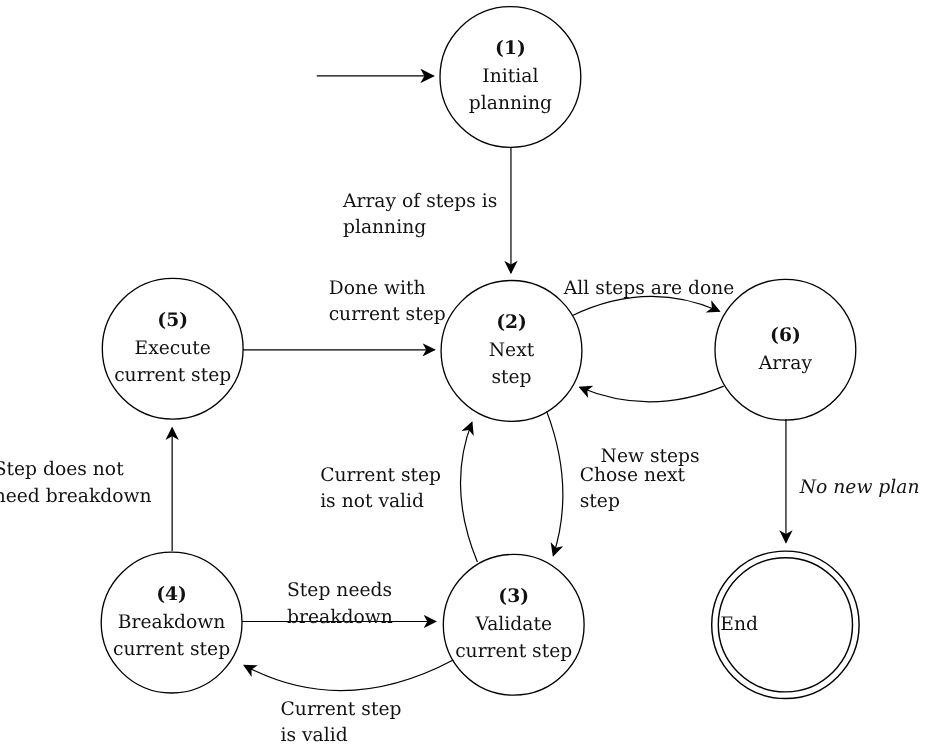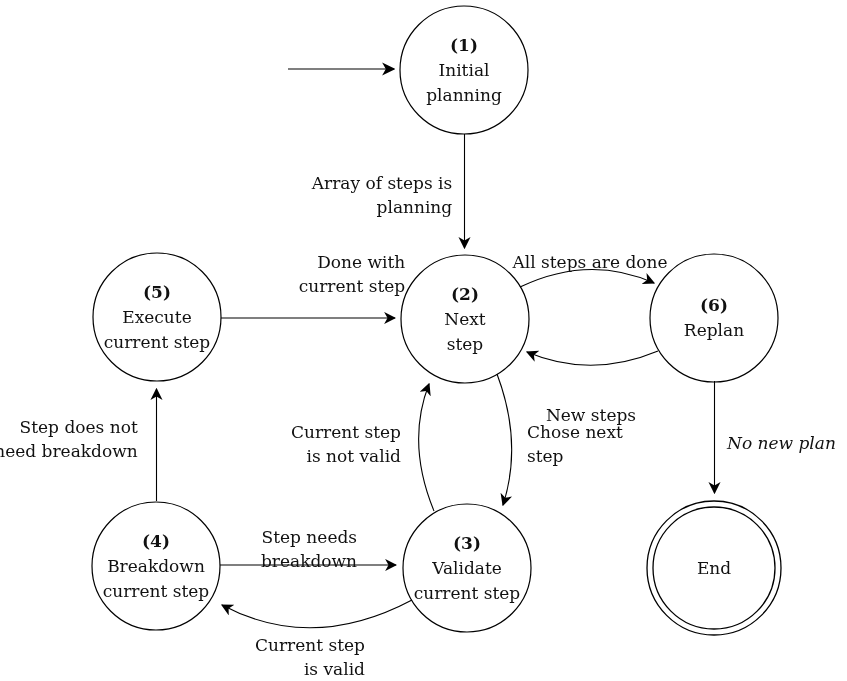--- a/index.html
+++ b/index.html
@@ -9,31 +9,31 @@
     overflow:hidden;
   }
   .stage svg { position:absolute; left:0; top:0; }
   .state {
     position:absolute; transform:translate(-50%,-50%);
     text-align:center; font-size:17px; line-height:25px; white-space:nowrap;
   }
   .state .num { font-weight:bold; }
   .elabel {
     position:absolute; transform:translate(-50%,-50%);
-    text-align:right; font-size:17px; line-height:24px; white-space:nowrap;
+    text-align:left; font-size:17px; line-height:24px; white-space:nowrap;
   }
   .elabel.align-left { transform:translate(0,-50%); text-align:left; }
   
   #st-s1 { left:464px; top:70px; }
   #st-s2 { left:465px; top:319px; }
   #st-s3 { left:467px; top:568px; }
   #st-s4 { left:156px; top:566px; }
   #st-s5 { left:157px; top:317px; }
   #st-s6 { left:714px; top:318px; }
-  #st-end { left:714px; top:568px; }
+  #st-end { left:672px; top:568px; }
   #lb-s1-s2 { left:382px; top:195px; }
   #lb-s2-s6 { left:590px; top:262px; }
   #lb-s6-s2 { left:591px; top:385px;margin-top:30px; }
   #lb-s5-s2 { left:352px; top:274px; }
   #lb-s3-s2 { left:346px; top:444px; }
   #lb-s2-s3 { left:527px; top:444px; }
   #lb-s4-s5 { left:66px;  top:439px; }
   #lb-s4-s3 { left:309px; top:537px;margin-top:12px; }
   #lb-s3-s4 { left:310px; top:657px; }
   #lb-s6-end { left:727px; top:443px;font-style:italic; }
@@ -92,21 +92,21 @@
     <div>Breakdown</div>
     <div>current step</div>
   </div>
   <div class="state" id="st-s5">
     <div class="num">(5)</div>
     <div>Execute</div>
     <div>current step</div>
   </div>
   <div class="state" id="st-s6">
     <div class="num">(6)</div>
-    <div>Replan</div>
+    <div>Array</div>
   </div>
   <div class="state" id="st-end">
     <div>End</div>
   </div>
 
   <div class="elabel" id="lb-s1-s2">
     <div>Array of steps is</div>
     <div>planning</div>
   </div>
   <div class="elabel" id="lb-s2-s6">

